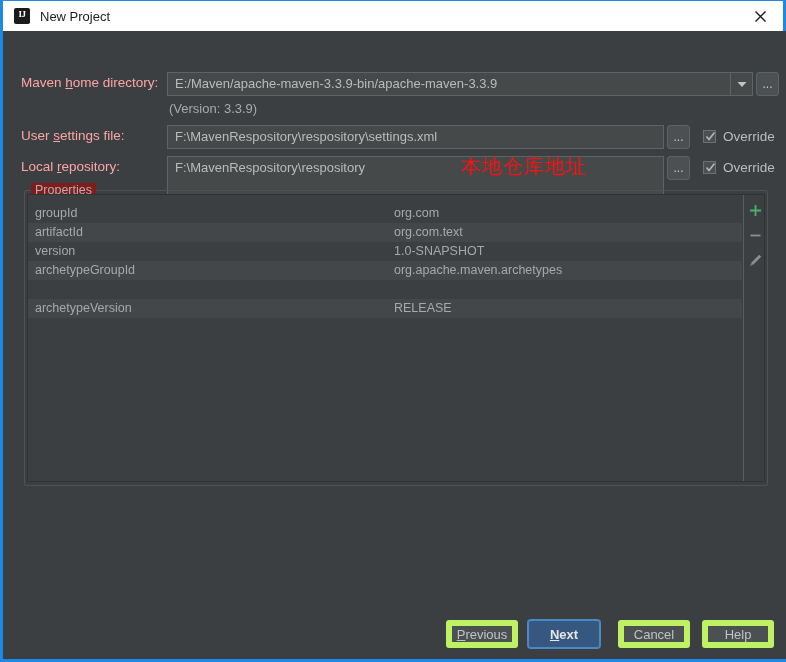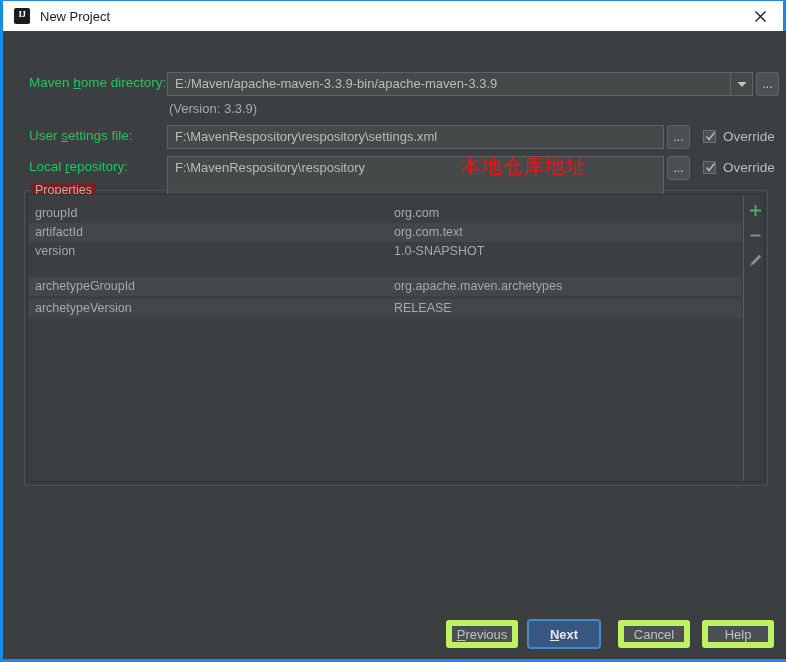--- a/index.html
+++ b/index.html
@@ -75,24 +75,23 @@
   #body {
     position: absolute;
     left: 3px; top: 31px;
     width: 780px;
     height: 628px;
     background: #3c3f41;
   }
 
   .lbl {
     position: absolute;
-    color: #22c55e;
+    color: #fca5a5;
     font-size: 13.5px;
     white-space: nowrap;
-    margin-left: 8px;
   }
   .mn { text-decoration: underline; }
 
   .txtfield {
     position: absolute;
     box-sizing: border-box;
     background: #45494a;
     border: 1px solid #5e6366;
     border-radius: 0;
     color: #bbbbbb;
@@ -325,21 +324,21 @@
             <span class="pv">org.com</span>
           </div>
           <div class="prow even" style="top: 28px;">
             <span class="pk">artifactId</span>
             <span class="pv">org.com.text</span>
           </div>
           <div class="prow odd" style="top: 47px;">
             <span class="pk">version</span>
             <span class="pv">1.0-SNAPSHOT</span>
           </div>
-          <div class="prow even" style="top: 66px; margin-top: 16px;">
+          <div class="prow even" style="top: 66px;">
             <span class="pk">archetypeGroupId</span>
             <span class="pv">org.apache.maven.archetypes</span>
           </div>
           <div class="prow even" style="top: 104px;">
             <span class="pk">archetypeVersion</span>
             <span class="pv">RELEASE</span>
           </div>
         </div>
       <div id="side-toolbar">
         <div class="tbtn" style="top:4px;">

